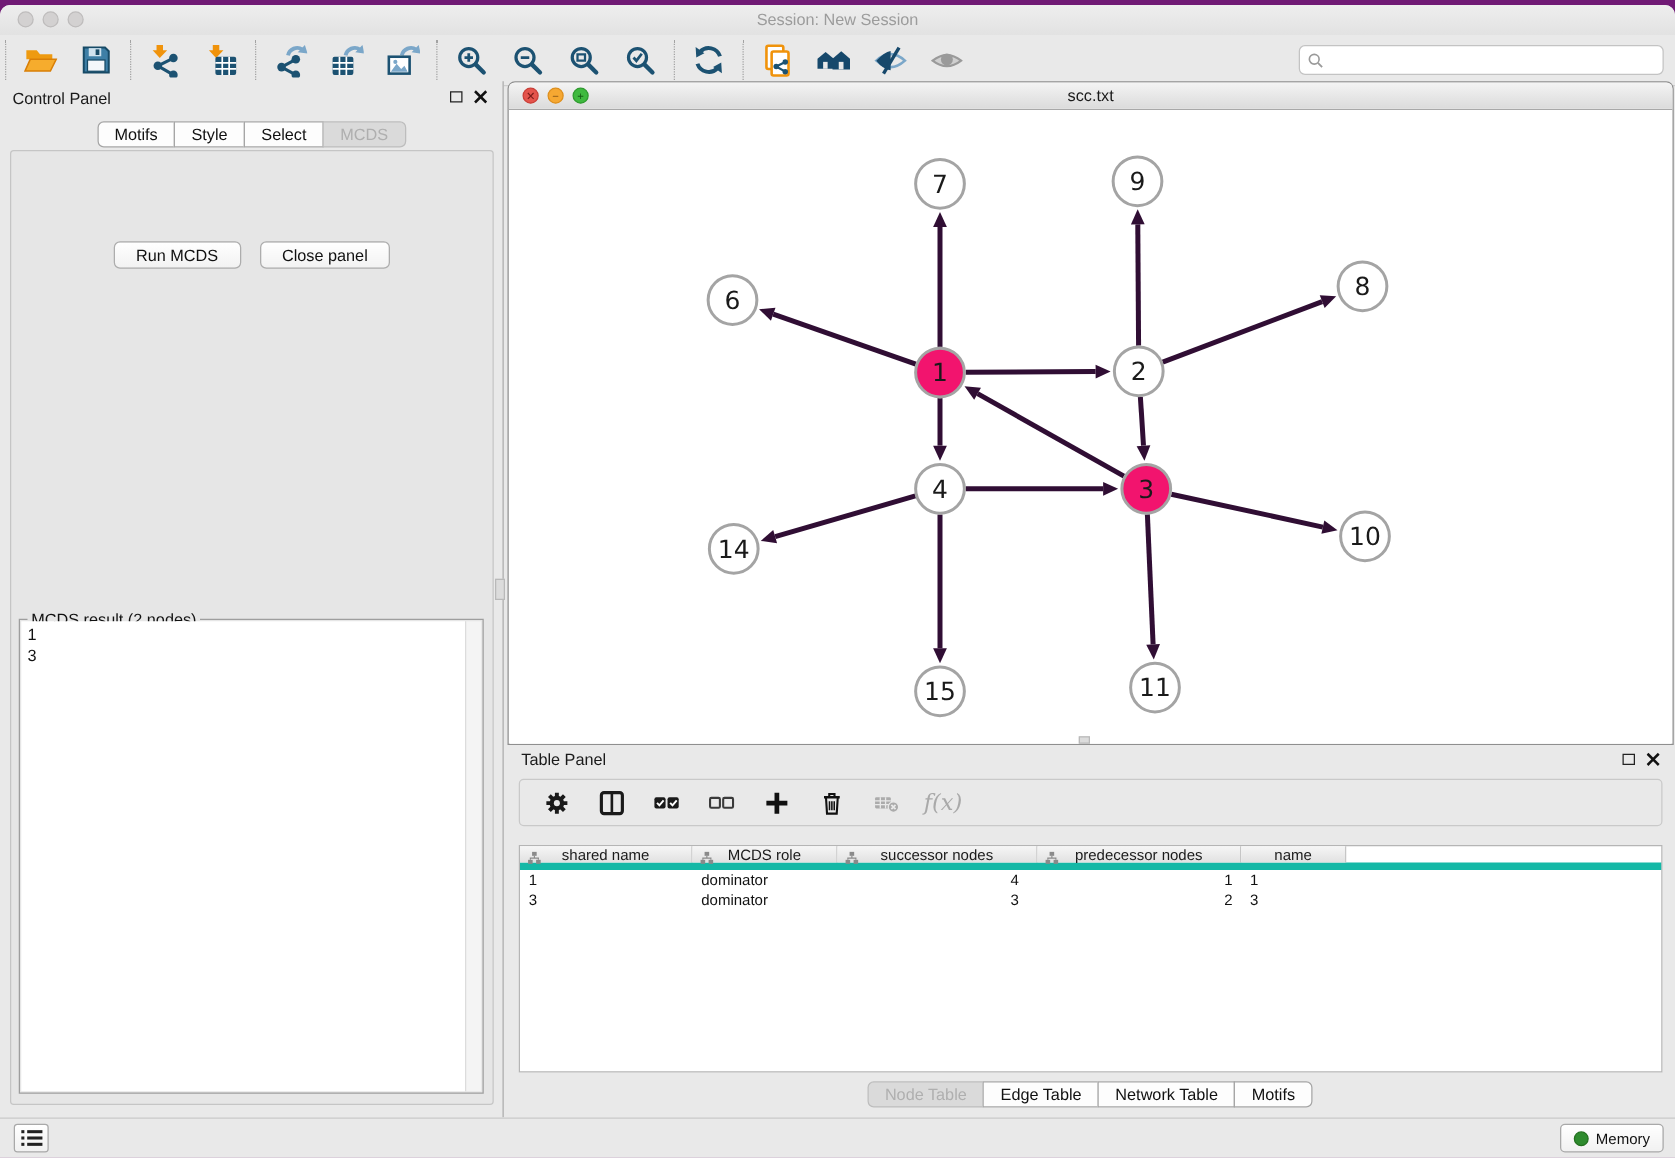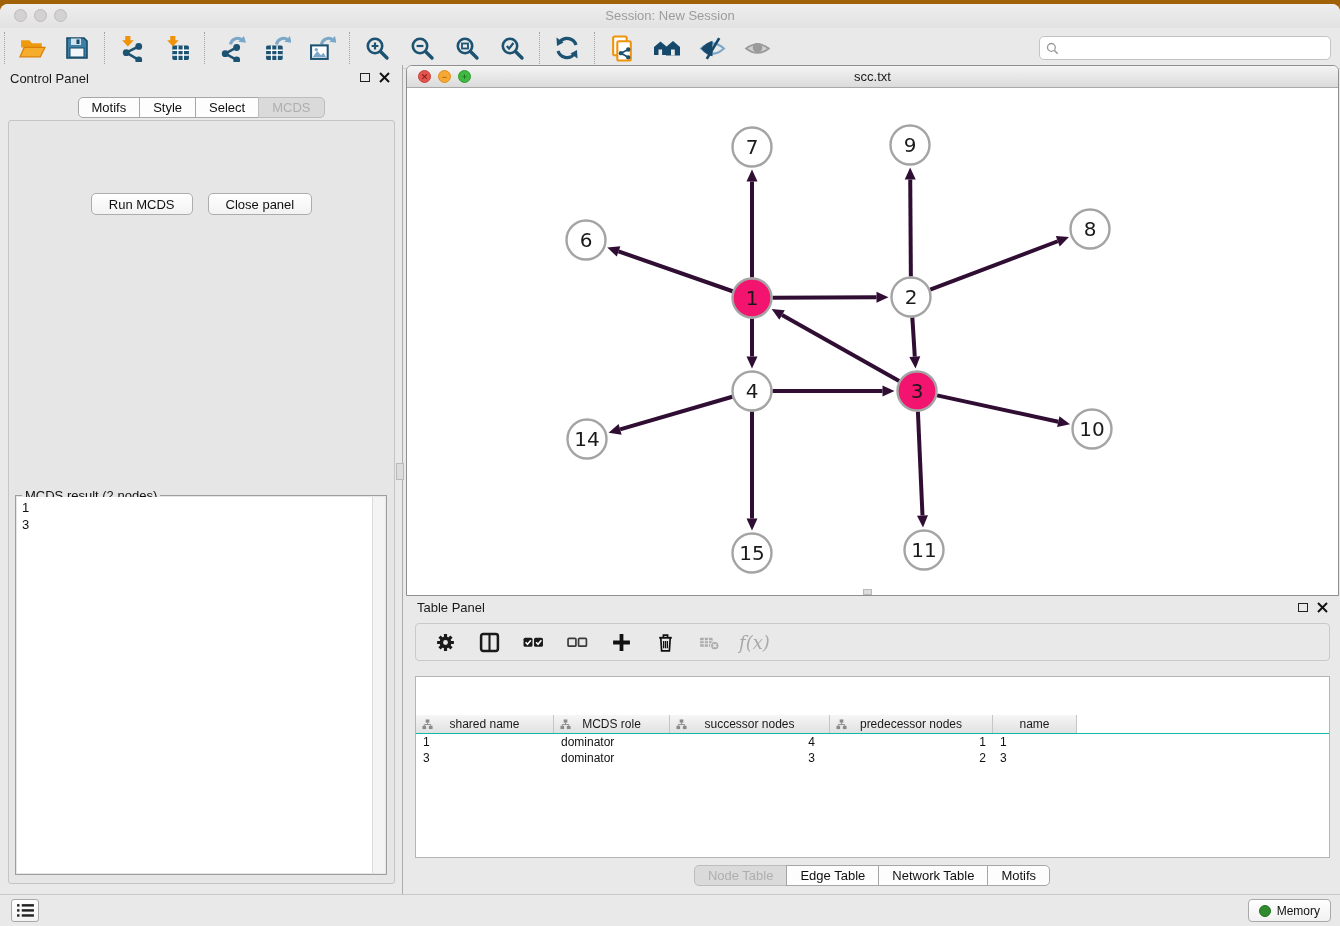--- a/index.html
+++ b/index.html
@@ -1,17 +1,17 @@
 <!DOCTYPE html>
 <html><head>
 <meta charset="utf-8">
 <style>
   * { margin:0; padding:0; box-sizing:border-box; }
   body { width:1340px; height:926px; overflow:hidden; font-family:"Liberation Sans", sans-serif; }
-  .screen { position:relative; width:1340px; height:926px; background:#a16207; }
+  .screen { position:relative; width:1340px; height:926px; background:#701a75; }
   .window { position:absolute; left:0; top:4px; width:1340px; height:922px; background:#E9E9E9; border-radius:8px 8px 0 0; }
 
   
   .titlebar { position:absolute; top:0; left:0; right:0; height:24px; border-radius:8px 8px 0 0;
               background:linear-gradient(#EEEEEE,#E2E2E2); }
   .light { position:absolute; top:5px; width:13px; height:13px; border-radius:50%;
            background:#D3D1D1; border:1px solid #BEBCBC; }
   .window-title { text-align:center; line-height:24px; font-size:13px; color:#9C9C9C; }
 
   
@@ -66,21 +66,21 @@
   .net-canvas { position:absolute; left:1px; top:23px; width:929px; height:506px; background:#fff; }
   .h-grip { position:absolute; left:455px; top:500px; width:9px; height:6px; background:#DCDCDC; border:1px solid #B9B9B9; }
   .v-grip { position:absolute; left:396px; top:459px; width:8px; height:17px; background:#DCDCDC; border:1px solid #B9B9B9; }
 
   
   .table-panel { position:absolute; left:404px; top:593px; width:936px; height:297px; background:#E9E9E9; }
   .tp-toolbar { position:absolute; left:11px; right:10px; top:26px; height:38px; border:1px solid #C9C9C9;
                 border-radius:4px; display:flex; align-items:center; gap:16px; padding-left:15px; }
   .fx { font-family:"DejaVu Serif", serif; font-style:italic; font-size:18px; color:#A9A9A9; }
   .tp-table { position:absolute; left:11px; right:10px; top:79px; height:182px; background:#fff; border:1px solid #B5B5B5; }
-  .thead { display:flex; height:19px; border-bottom:1px solid #14b8a6;margin-top:38px; }
+  .thead { display:flex; height:19px; border-bottom:6px solid #14b8a6; }
   .th { position:relative; background:linear-gradient(#F6F6F6,#E1E1E1); border-right:1px solid #C6C6C6;
         font-size:12px; color:#1A1A1A; display:flex; align-items:center; justify-content:center; }
   .th .colicon { position:absolute; left:6px; top:4px; }
   .trow { display:flex; height:16px; font-size:12px; color:#111; }
   .td { overflow:hidden; white-space:nowrap; }
   .tp-tabs { top:268px; }
 
   
   .statusbar { position:absolute; left:0; bottom:0; right:0; height:32px; border-top:1px solid #C9C9C9; background:#E9E9E9; }
   .list-btn { position:absolute; left:11px; top:4px; width:28px; height:23px; background:linear-gradient(#FFFFFF,#F1F1F1);

